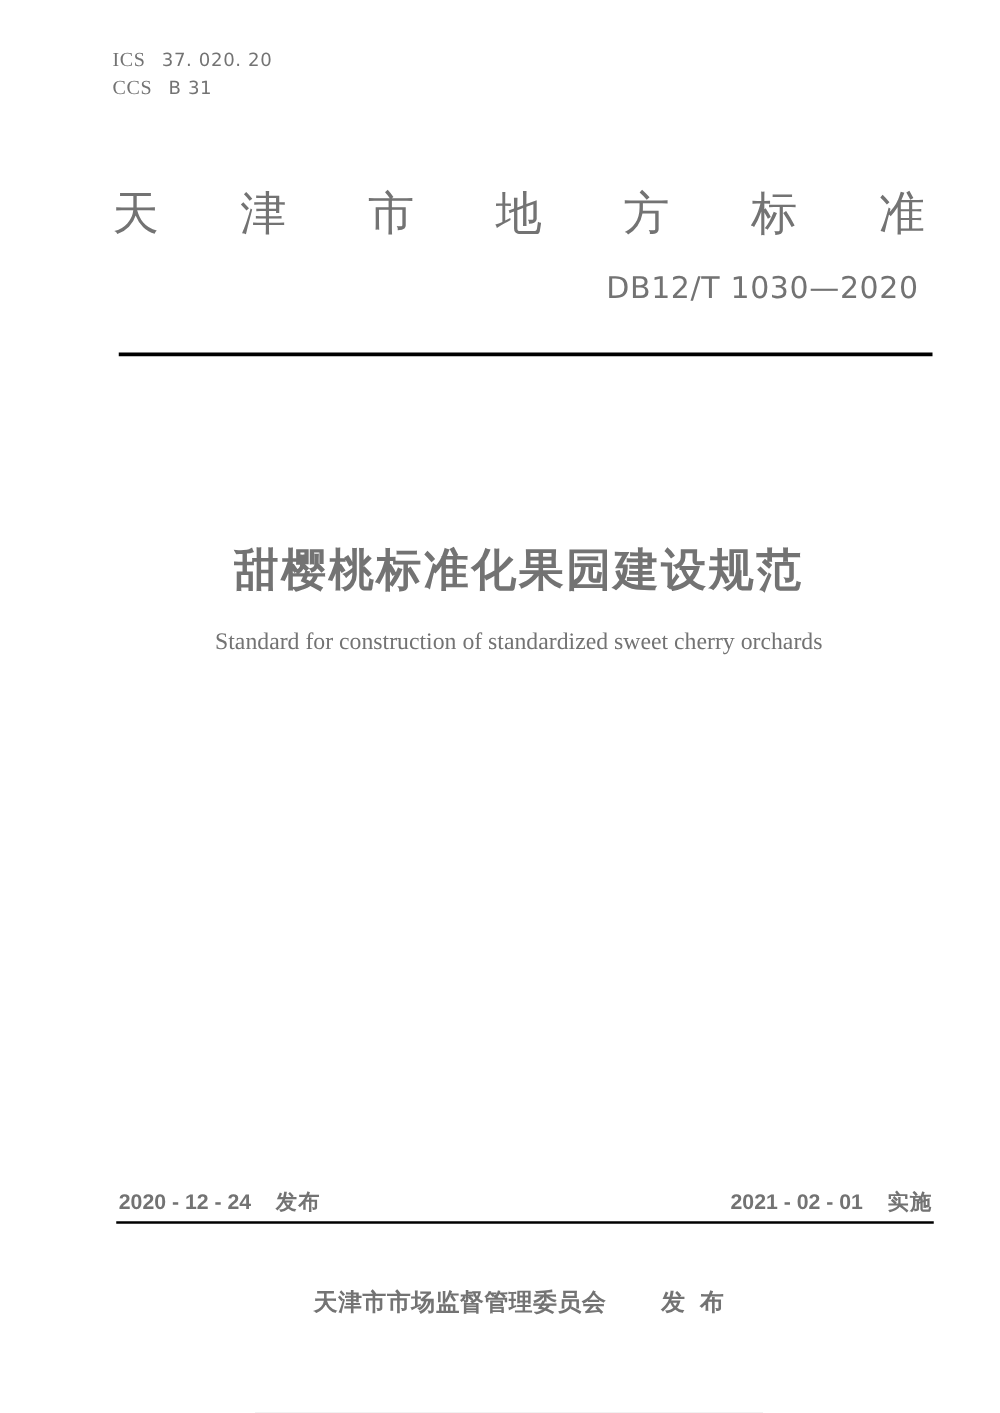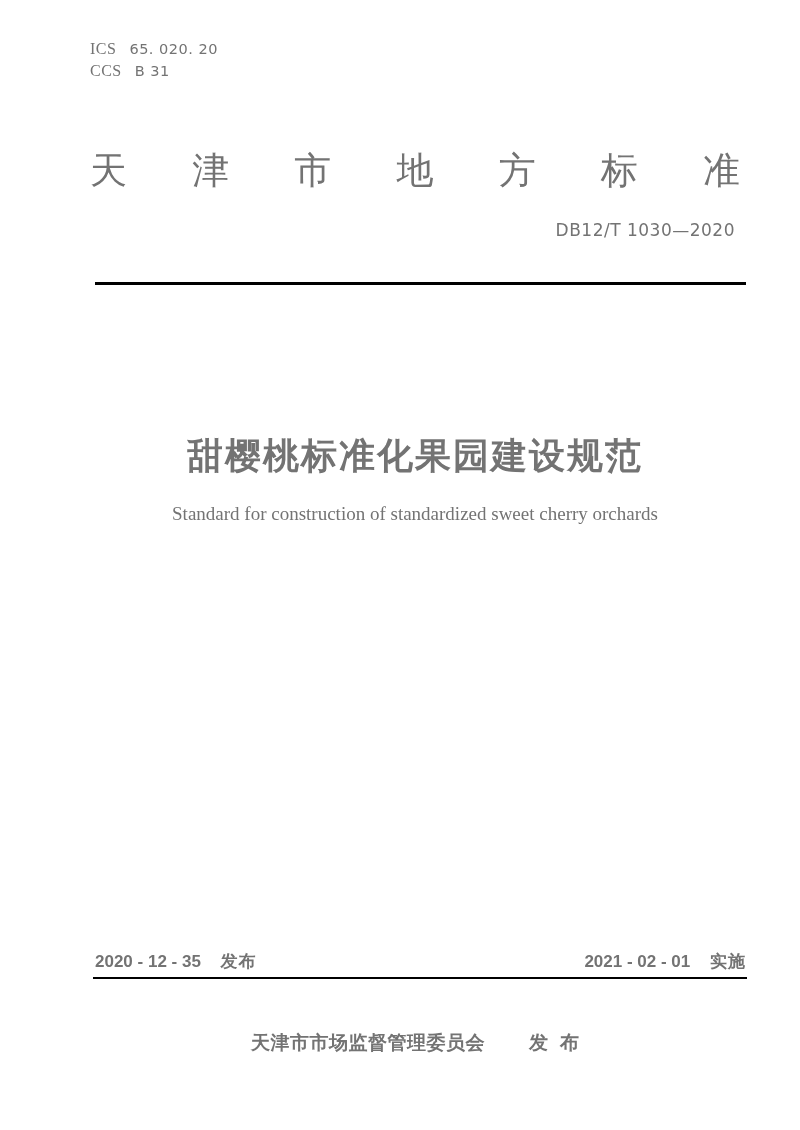--- a/index.html
+++ b/index.html
@@ -78,21 +78,21 @@
     font-size: 37px;
     line-height: 44px;
     font-weight: 500;
   }
 
   .standard-number {
     position: absolute;
     top: 218px;
     right: 65px;
     font-family: "DejaVu Sans", sans-serif;
-    font-size: 17px;
+    font-size: 24px;
     line-height: 24px;
     letter-spacing: 0.5px;
     white-space: nowrap;
     margin-left: 24px;
   }
 
   .rule { position: absolute; background: #000000; }
   .rule-top { left: 95px; width: 651px; top: 282px; height: 3px; }
   .rule-bottom { left: 93px; width: 654px; top: 977px; height: 2px; }
 
@@ -153,21 +153,21 @@
   .publish-label { margin-left: 44px; display: inline-flex; gap: 12px; }
 </style>
 </head>
 <body>
 
 <div class="page">
 
   <div class="meta-codes">
     <div class="code-row">
       <span class="code-label">ICS</span>
-      <span class="code-value">65. 020. 20</span>
+      <span class="code-value">37. 020. 20</span>
     </div>
     <div class="code-row">
       <span class="code-label">CCS</span>
       <span class="code-value">B 31</span>
     </div>
   </div>
 
 
   <div class="header-title">
     <span>天</span>
@@ -181,21 +181,21 @@
 
   <div class="standard-number">DB12/T 1030—2020</div>
 
   <div class="rule rule-top"></div>
 
   <div class="title-cn">甜樱桃标准化果园建设规范</div>
   <div class="title-en">Standard for construction of standardized sweet cherry orchards</div>
 
   <div class="dates-row">
     <div class="date-left">
-      <span>2020 - 12 - 35</span>
+      <span>2020 - 12 - 24</span>
       <span class="date-label">发布</span>
     </div>
     <div class="date-right">
       <span>2021 - 02 - 01</span>
       <span class="date-label">实施</span>
     </div>
   </div>
 
   <div class="rule rule-bottom"></div>
 

